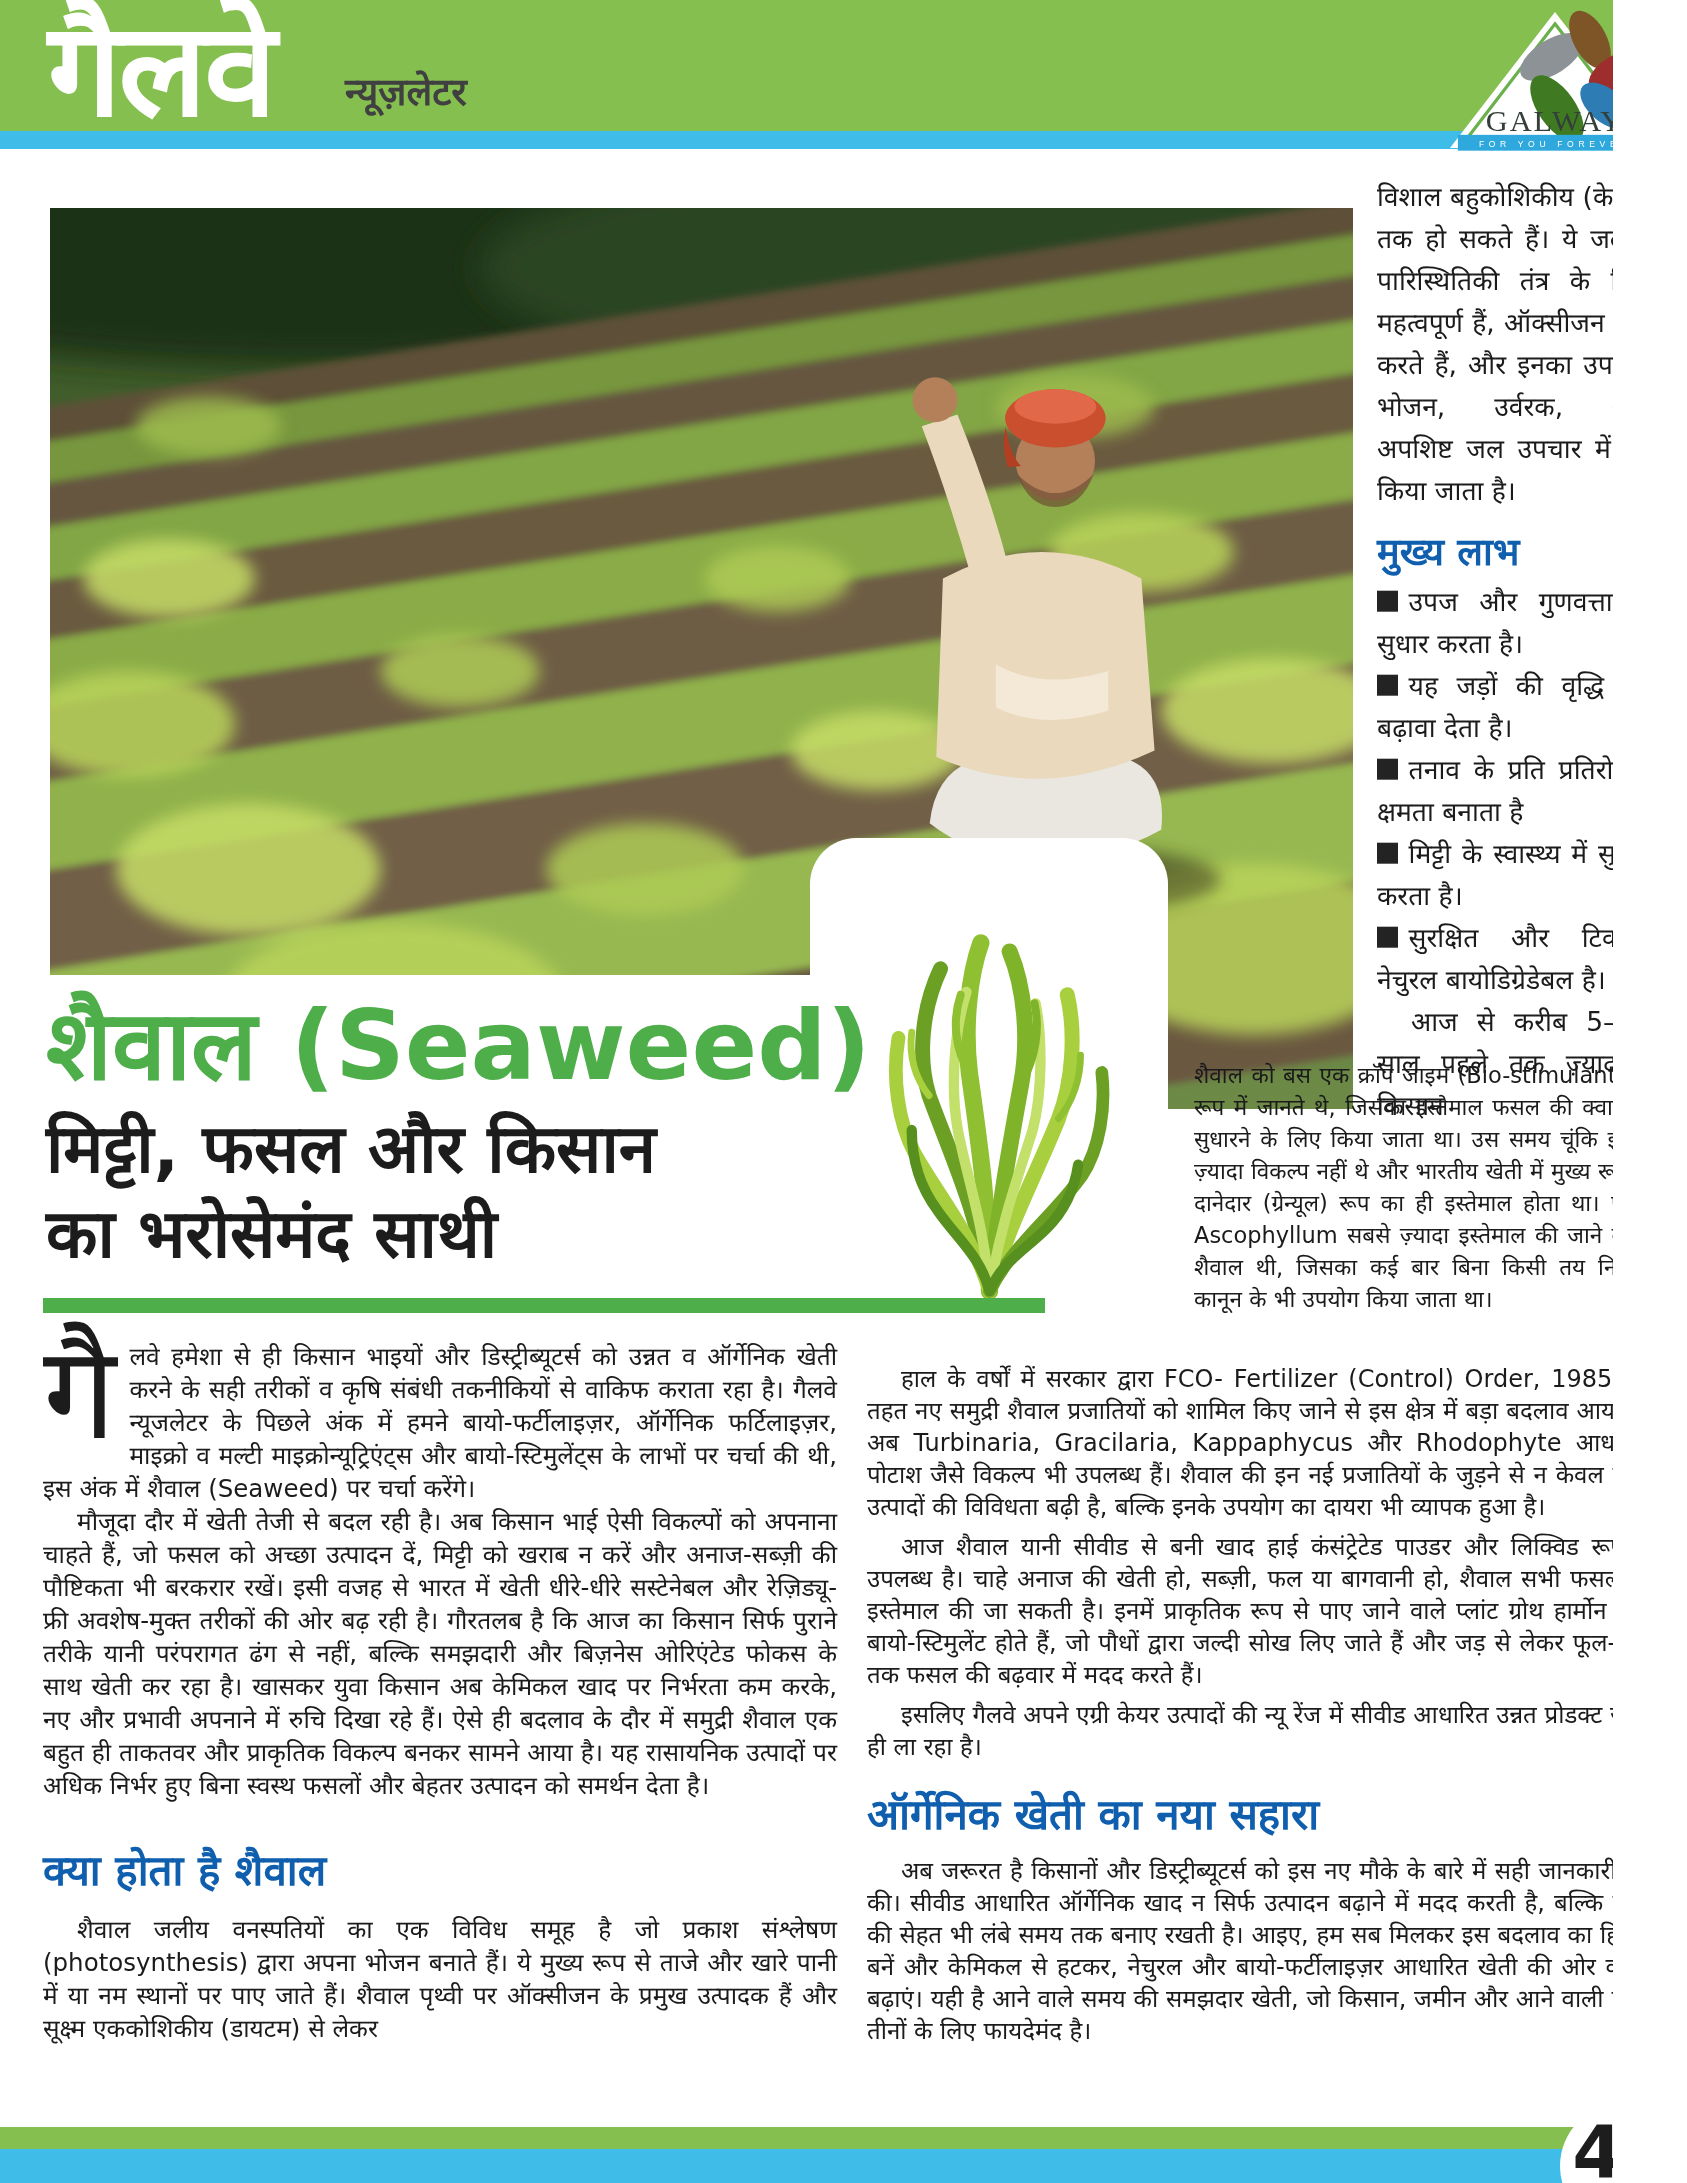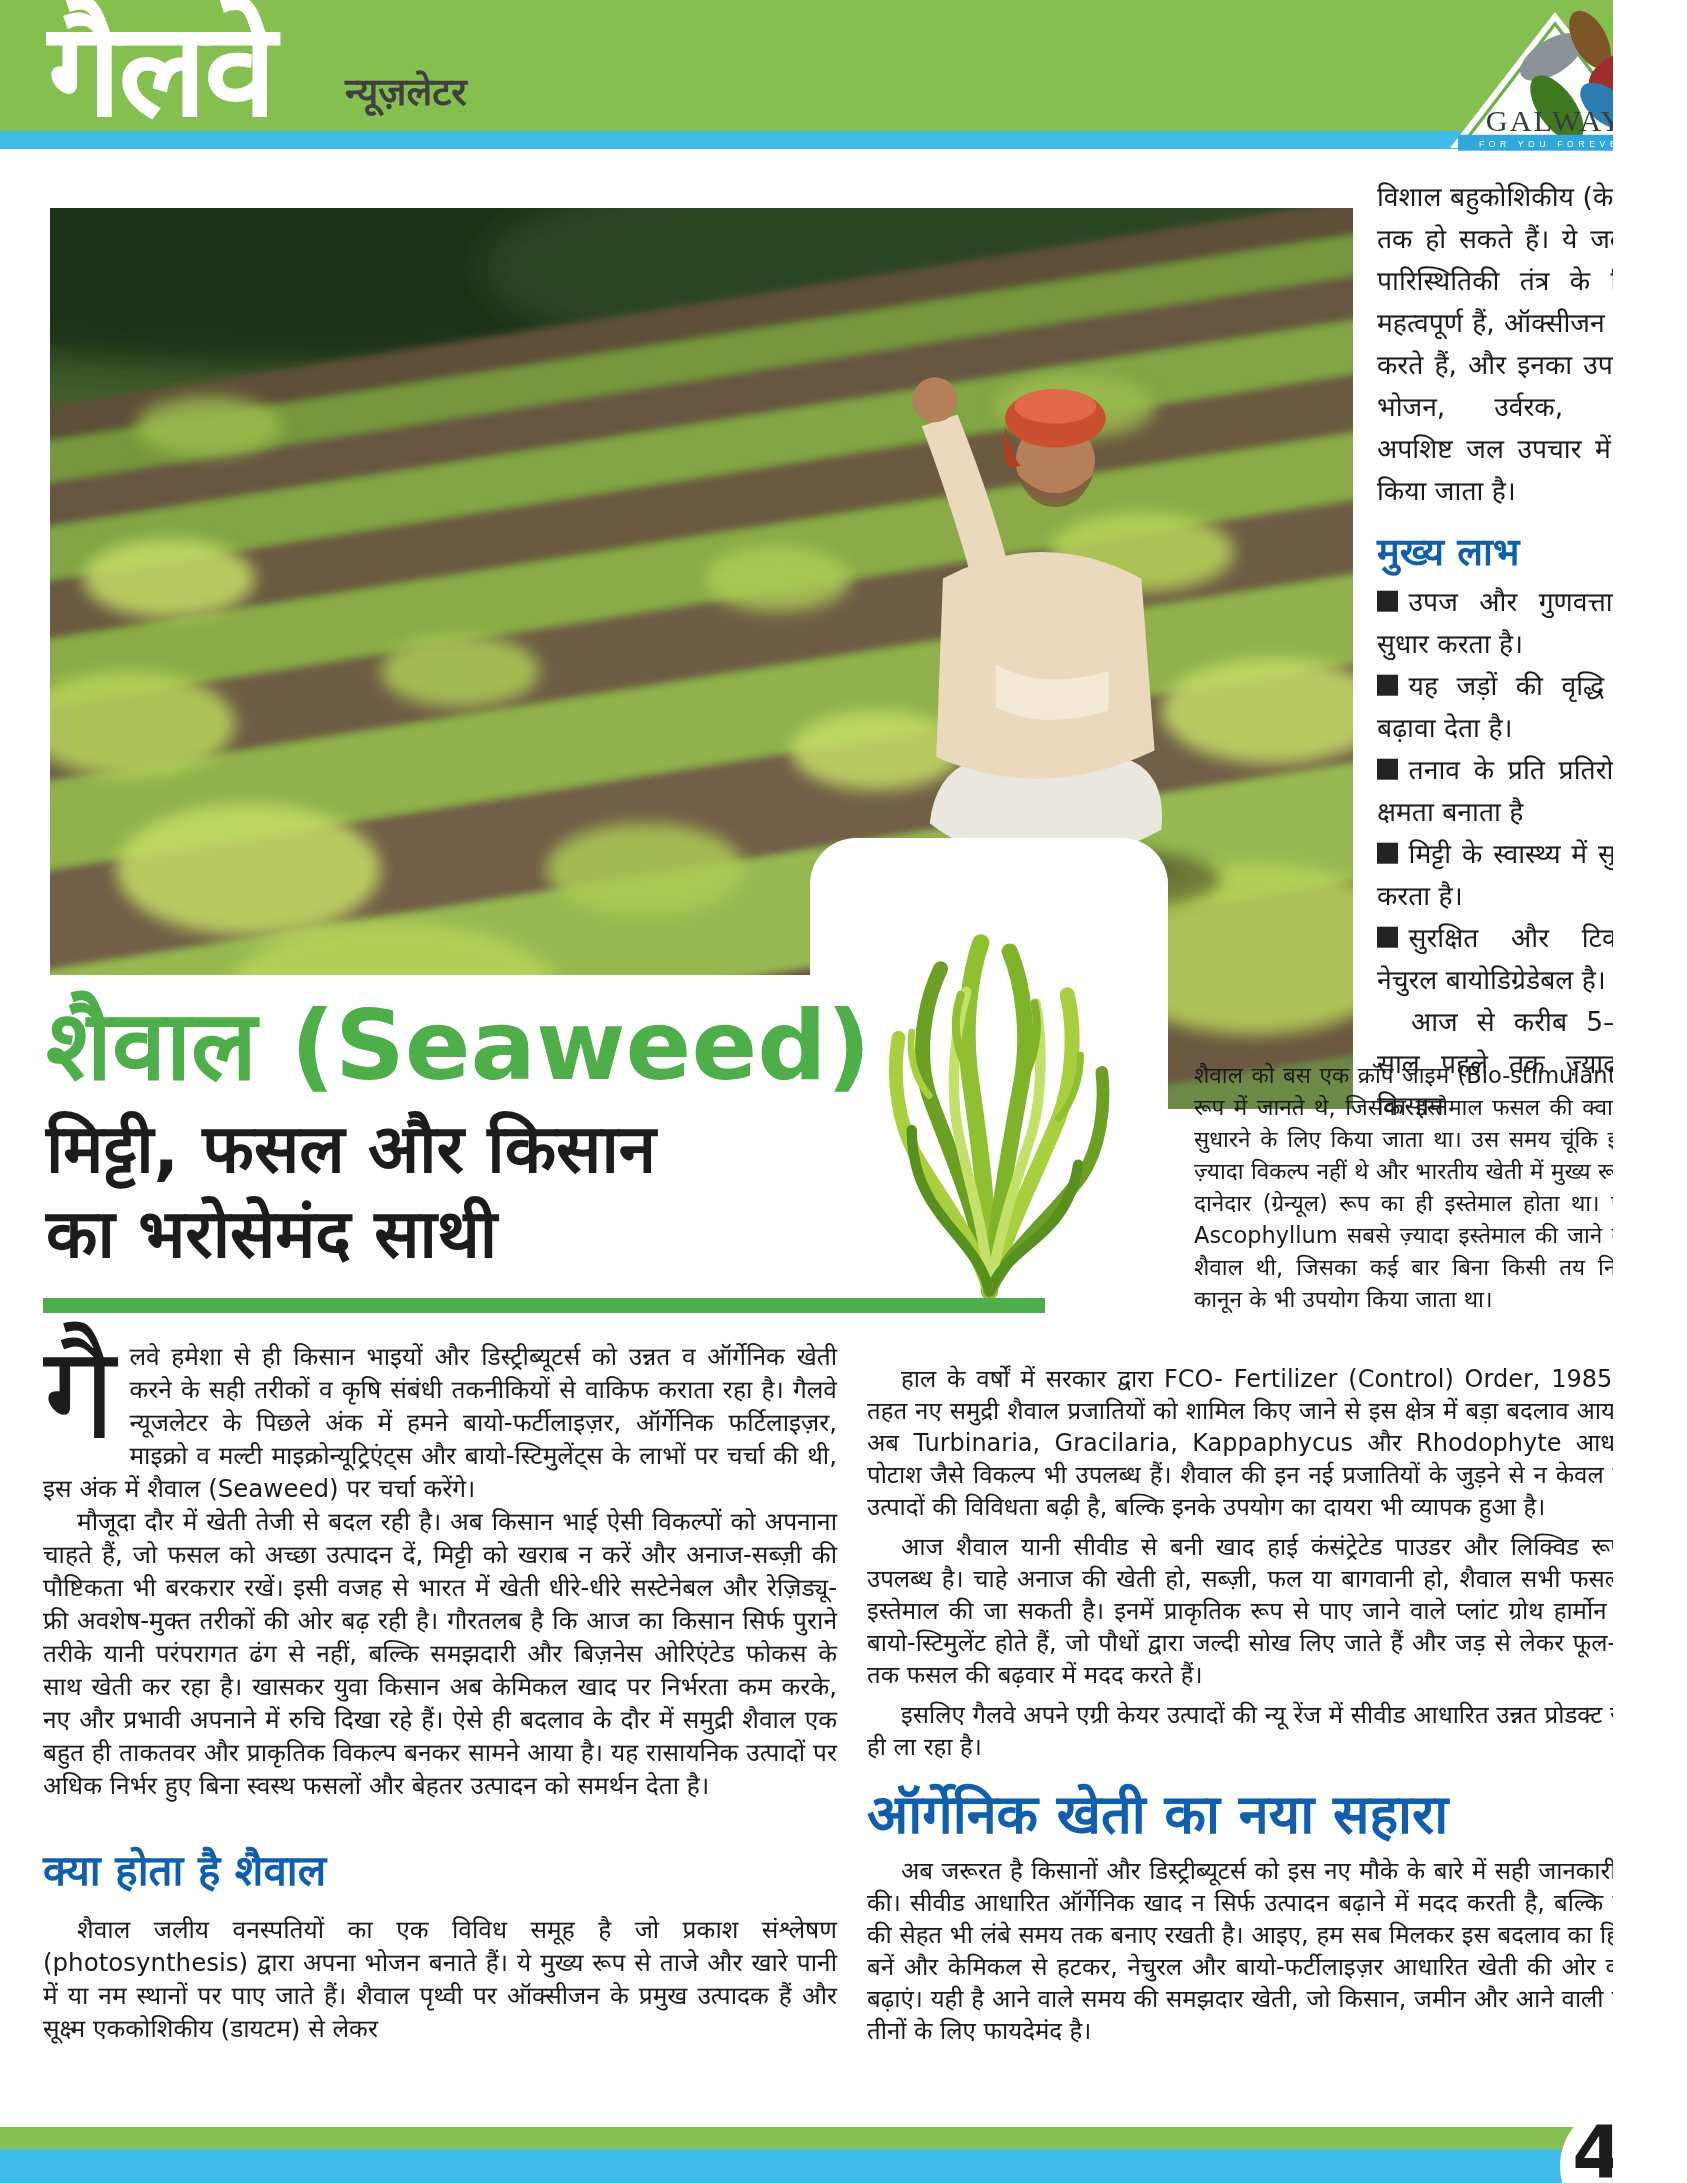--- a/index.html
+++ b/index.html
@@ -35,21 +35,21 @@
   .h-blue{color:#0f5fae;font-weight:700;}
   .h-what{font-size:42px;line-height:46px;margin:46px 0 18.5px 0;}
   .col-right-narrow{position:absolute;left:1377px;top:176px;width:273px;font-size:26.5px;line-height:42px;z-index:2;}
   .col-right-narrow p{margin:0;}
   .h-benefits{font-size:38px;line-height:42px;margin:18.5px 0 8px 0;}
   .bullet{line-height:42px;}
   .sq{display:inline-block;width:21px;height:21px;background:#232323;margin-right:10.6px;transform:translateY(0.7px);}
   .block-wide-cont{position:absolute;left:1194px;top:1059px;width:457px;font-size:22.5px;line-height:32px;z-index:2;}
   .col-right-full{position:absolute;left:867px;top:1363px;width:784px;font-size:24px;line-height:32px;z-index:2;}
   .col-right-full p{margin:0 0 8px 0;}
-  .h-organic{font-size:54px;line-height:46px;margin:29px 0 17px 0;}
+  .h-organic{font-size:42px;line-height:46px;margin:29px 0 17px 0;}
   
   .footer-green{position:absolute;left:0;top:2127px;width:1687px;height:22px;background:#85bf4f;z-index:1;}
   .footer-blue{position:absolute;left:0;top:2149px;width:1687px;height:34px;background:#3fbce8;z-index:1;}
   .page-badge{position:absolute;left:1560px;top:2103px;width:126px;height:126px;background:#ffffff;
               border-radius:50%;z-index:2;text-align:center;}
   .page-badge span{font-size:73px;font-weight:800;color:#1d1d1d;line-height:99px;}
 </style>
 </head>
 <body>
 

